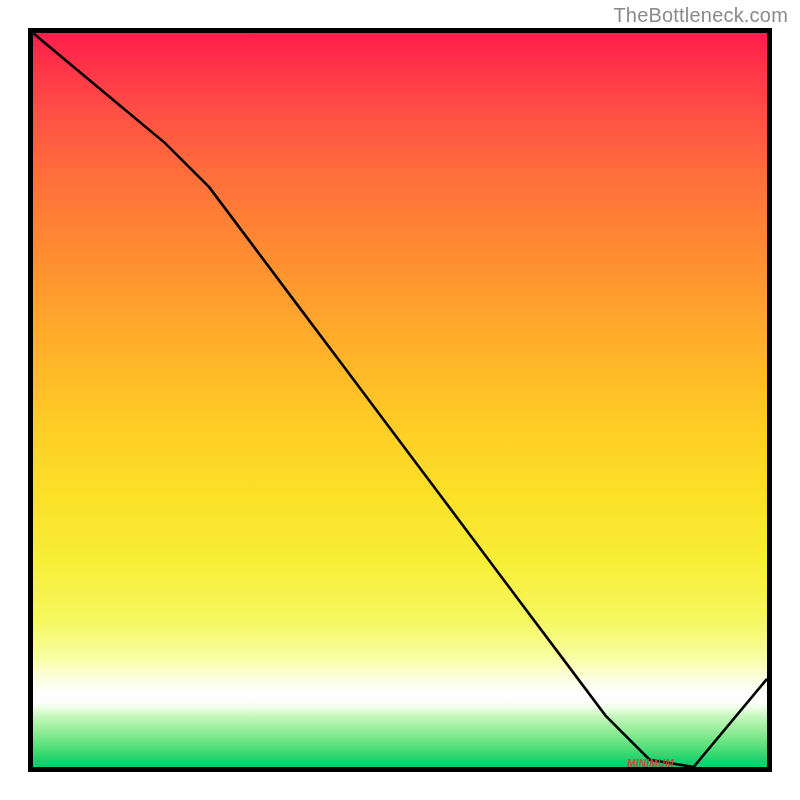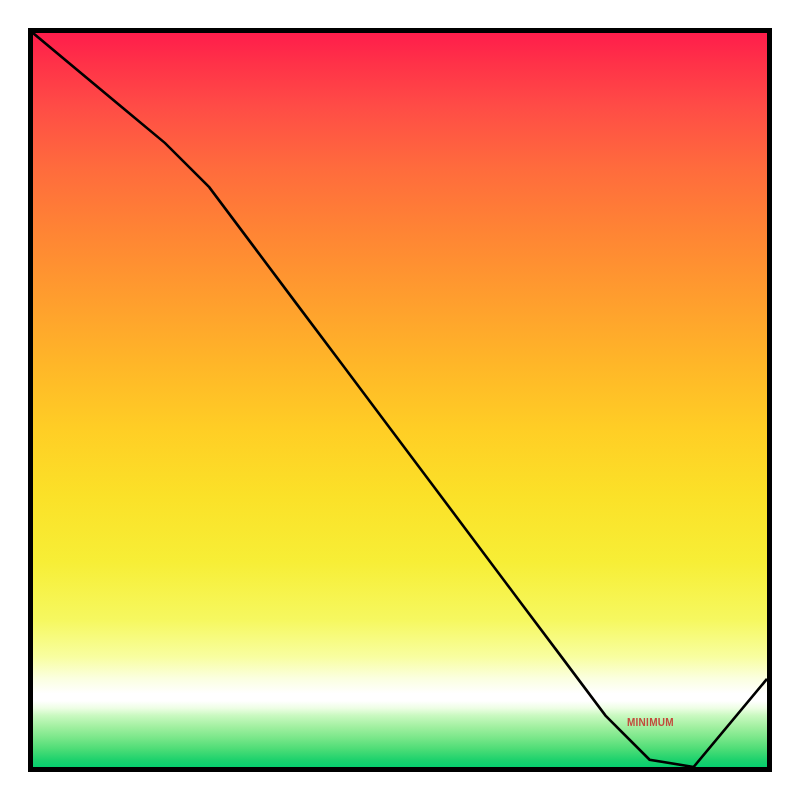--- a/index.html
+++ b/index.html
@@ -75,23 +75,24 @@
     font-size: 10px;
     font-weight: 700;
     letter-spacing: 0.3px;
     white-space: nowrap;
   }
 </style>
 </head>
 <body>
 
 <div class="container">
+  <div class="watermark">TheBottleneck.com</div>
 
   <div class="frame">
     <div class="gradient"></div>
 
     <svg class="curve" viewBox="0 0 734 734" preserveAspectRatio="none">
       <path id="curve-path" fill="none" stroke="#000" stroke-width="2.6" d="M0.0 0.0 L44.0 36.7 L88.1 73.4 L132.1 110.1 L176.2 154.1 L220.2 212.9 L264.2 271.6 L308.3 330.3 L352.3 389.0 L396.4 447.7 L440.4 506.5 L484.4 565.2 L528.5 623.9 L572.5 682.6 L616.6 726.7 L660.6 734.0 L734.0 645.9"></path>
     </svg>
 
-    <div class="minlabel" id="minlabel" style="left: 593.9px; top: 684px;">MINIMUM</div>
+    <div class="minlabel" id="minlabel" style="left: 593.9px; top: 725px; font-style: italic;">MINIMUM</div>
   </div>
 </div>
 
 </body></html>

